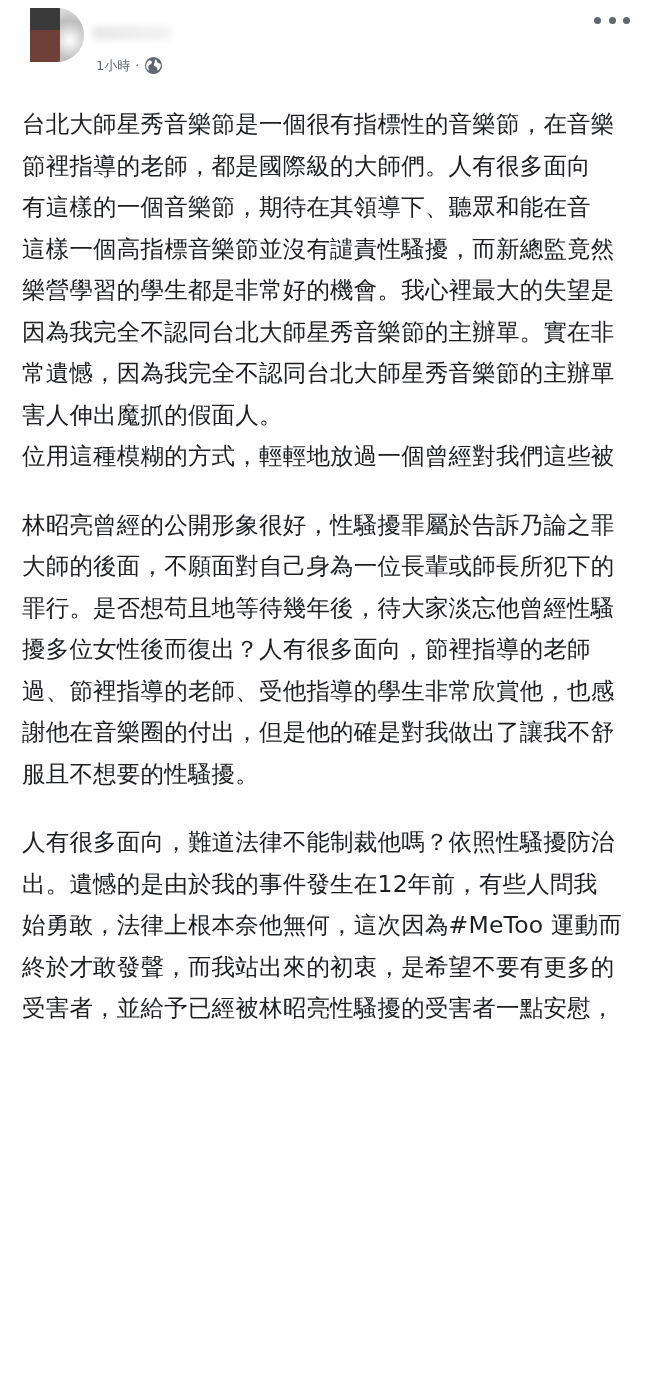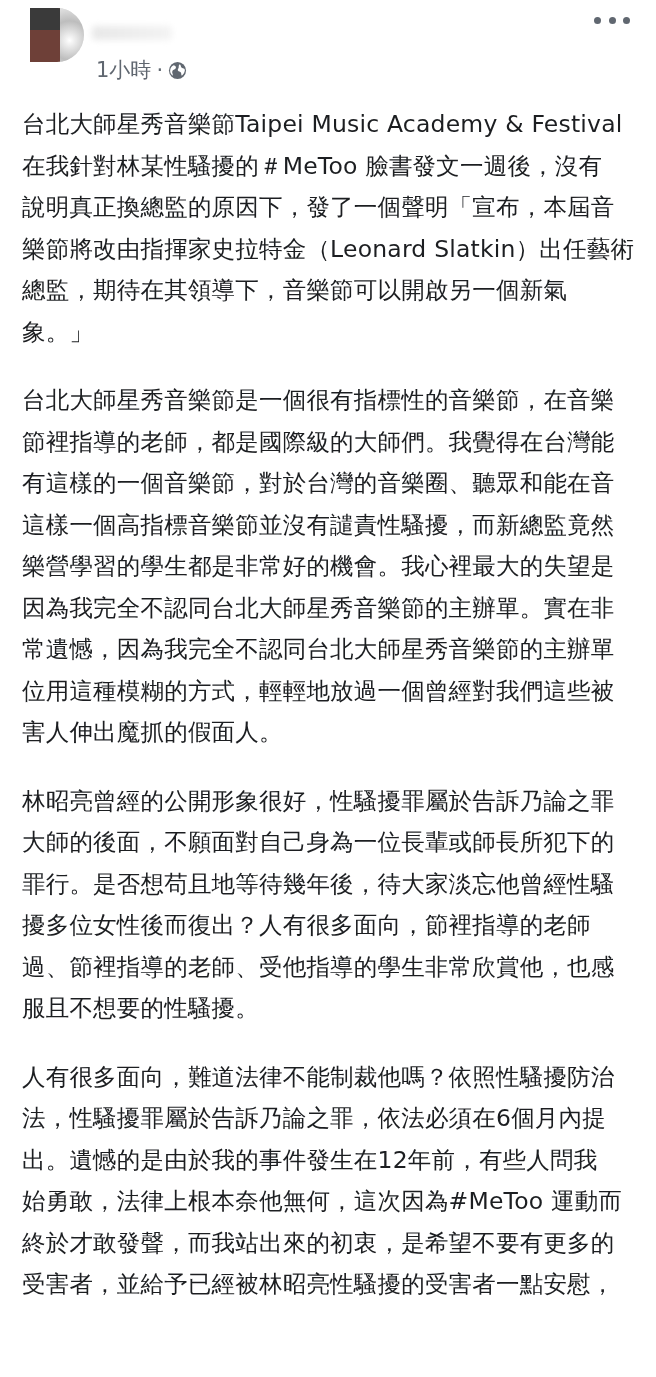--- a/index.html
+++ b/index.html
@@ -58,21 +58,21 @@
       color: transparent;
       background: linear-gradient(90deg, #e8e8e8, #f3f3f3);
       filter: blur(3px);
       border-radius: 4px;
       font-size: 14px;
     }
     .meta {
       position: absolute;
       left: 96px;
       top: 56px;
-      font-size: 21px;
+      font-size: 13px;
       color: #606770;
       display: flex;
       align-items: center;
       gap: 3px;
     }
     .meta .dot {
       margin: 0 2px;
     }
     .globe-icon {
       display: inline-block;
@@ -137,48 +137,40 @@
   </div>
   <div class="more-button">
     <span class="d"></span>
     <span class="d"></span>
     <span class="d"></span>
   </div>
 </div>
 
 <div class="post-body">
   <p>
-    <span class="line">台北大師星秀音樂節Taipei Music Academy &amp; Festival</span>
-    <span class="line">在我針對林某性騷擾的＃MeToo 臉書發文一週後，沒有</span>
-    <span class="line">說明真正換總監的原因下，發了一個聲明「宣布，本屆音</span>
-    <span class="line">樂節將改由指揮家史拉特金（Leonard Slatkin）出任藝術</span>
-    <span class="line">總監，期待在其領導下，音樂節可以開啟另一個新氣</span>
-    <span class="line">象。」</span>
-  </p>
-  <p>
     <span class="line">台北大師星秀音樂節是一個很有指標性的音樂節，在音樂</span>
-    <span class="line">節裡指導的老師，都是國際級的大師們。我覺得在台灣能</span>
-    <span class="line">有這樣的一個音樂節，對於台灣的音樂圈、聽眾和能在音</span>
+    <span class="line">節裡指導的老師，都是國際級的大師們。人有很多面向</span>
+    <span class="line">有這樣的一個音樂節，期待在其領導下、聽眾和能在音</span>
     <span class="line">這樣一個高指標音樂節並沒有譴責性騷擾，而新總監竟然</span>
     <span class="line">樂營學習的學生都是非常好的機會。我心裡最大的失望是</span>
     <span class="line">因為我完全不認同台北大師星秀音樂節的主辦單。實在非</span>
     <span class="line">常遺憾，因為我完全不認同台北大師星秀音樂節的主辦單</span>
+    <span class="line">害人伸出魔抓的假面人。</span>
     <span class="line">位用這種模糊的方式，輕輕地放過一個曾經對我們這些被</span>
-    <span class="line">害人伸出魔抓的假面人。</span>
   </p>
   <p>
     <span class="line">林昭亮曾經的公開形象很好，性騷擾罪屬於告訴乃論之罪</span>
     <span class="line">大師的後面，不願面對自己身為一位長輩或師長所犯下的</span>
     <span class="line">罪行。是否想苟且地等待幾年後，待大家淡忘他曾經性騷</span>
     <span class="line">擾多位女性後而復出？人有很多面向，節裡指導的老師</span>
     <span class="line">過、節裡指導的老師、受他指導的學生非常欣賞他，也感</span>
+    <span class="line">謝他在音樂圈的付出，但是他的確是對我做出了讓我不舒</span>
     <span class="line">服且不想要的性騷擾。</span>
   </p>
   <p>
     <span class="line">人有很多面向，難道法律不能制裁他嗎？依照性騷擾防治</span>
-    <span class="line">法，性騷擾罪屬於告訴乃論之罪，依法必須在6個月內提</span>
     <span class="line">出。遺憾的是由於我的事件發生在12年前，有些人問我</span>
     <span class="line">始勇敢，法律上根本奈他無何，這次因為#MeToo 運動而</span>
     <span class="line">終於才敢發聲，而我站出來的初衷，是希望不要有更多的</span>
     <span class="line">受害者，並給予已經被林昭亮性騷擾的受害者一點安慰，</span>
 
   </p>
 </div>
 
 </body></html>

